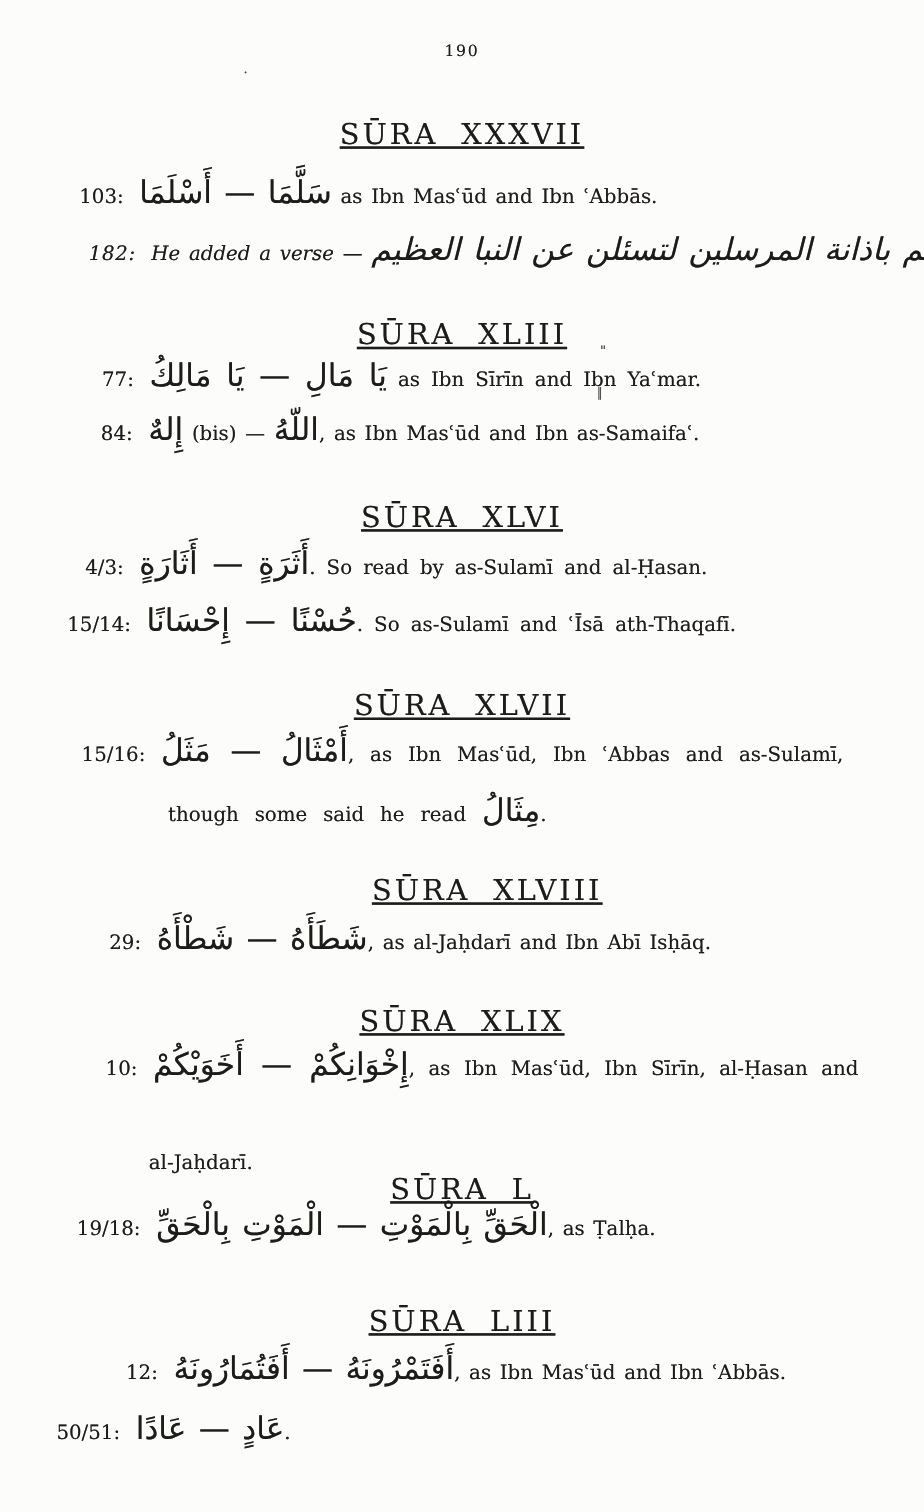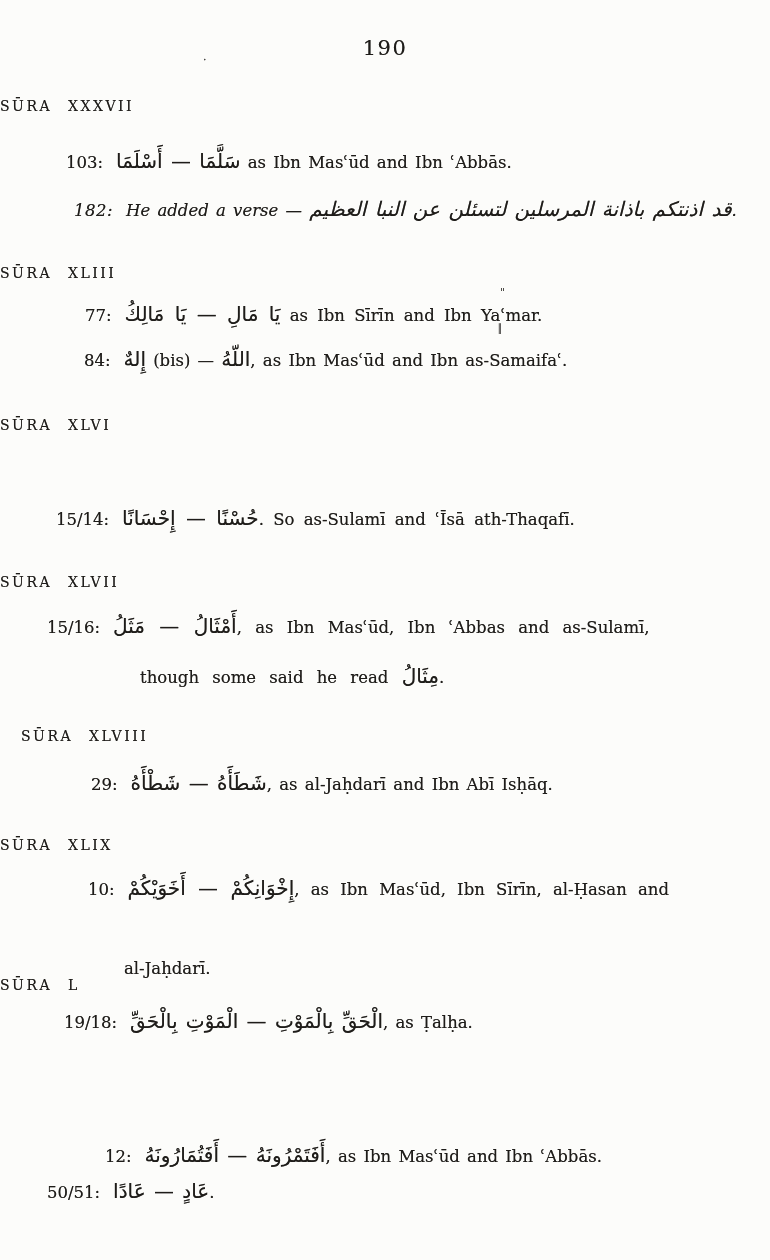--- a/index.html
+++ b/index.html
@@ -9,34 +9,35 @@
     width:770px;height:1260px;
     margin:0;
     background:#fcfcfa;
     color:#1e1c19;
     font-family:"DejaVu Serif","Liberation Serif",serif;
     overflow:hidden;
     text-shadow:0 0 .4px rgba(30,28,25,.6);
   }
   .pageno{
     position:absolute;top:36px;left:0;width:100%;
-    text-align:center;font-size:21px;letter-spacing:1.5px;
+    text-align:center;font-size:13px;letter-spacing:1.5px;
   }
   .heading{
     position:absolute;left:0;width:100%;
-    font-size:14px;letter-spacing:2.5px;word-spacing:9px;
+    text-align:center;
+    font-size:24px;letter-spacing:2.5px;word-spacing:9px;text-decoration:underline;
   }
   .row{
     position:absolute;
     font-size:16.5px;line-height:30px;white-space:nowrap;
   }
   .num{margin-right:13px;letter-spacing:.5px;}
   .ar{
     font-family:"DejaVu Sans",sans-serif;
-    font-size:20px;
+    font-size:26px;
   }
   .en{}
   .ws2{word-spacing:2px;}
   .ws4{word-spacing:4px;}
   .ws6{word-spacing:6px;}
   .ws8{word-spacing:8px;}
   .artifact{position:absolute;opacity:.85;font-size:11px;line-height:1;}
 </style>
 </head>
 <body>
@@ -55,41 +56,43 @@
   <div class="heading" style="top:265px;">SŪRA XLIII</div>
 
   <div class="row ws4" style="left:85px;top:299px;"><span class="num">77:</span><span class="ar">يَا مَالِ — يَا مَالِكُ</span><span class="en"> as Ibn Sīrīn and Ibn Yaʿmar.</span></div>
   <span class="artifact" style="left:500px;top:287px;">"</span>
   <span class="artifact" style="left:497px;top:325px;font-size:9px;">║</span>
 
   <div class="row ws2" style="left:84px;top:344px;"><span class="num">84:</span><span class="ar">إِلهٌ</span><span class="en"> (bis) — </span><span class="ar">اللّهُ</span><span class="en">, as Ibn Masʿūd and Ibn as-Samaifaʿ.</span></div>
 
   <div class="heading" style="top:417px;">SŪRA XLVI</div>
 
+  <div class="row ws4" style="left:71px;top:455px;"><span class="num">4/3:</span><span class="ar">أَثَرَةٍ — أَثَارَةٍ</span><span class="en">. So read by as-Sulamī and al-Ḥasan.</span></div>
 
   <div class="row ws4" style="left:56px;top:503px;"><span class="num">15/14:</span><span class="ar">حُسْنًا — إِحْسَانًا</span><span class="en">. So as-Sulamī and ʿĪsā ath-Thaqafī.</span></div>
 
   <div class="heading" style="top:574px;">SŪRA XLVII</div>
 
-  <div class="row ws8" style="left:47px;top:611px;"><span class="num">15/16:</span><span class="ar">أَمْثَالُ — مَثَلُ</span><span class="en">, as Ibn Masʿūd, Ibn ʿAbbas and as-Sulamī,</span></div>
+  <div class="row ws8" style="left:68px;top:611px;"><span class="num">15/16:</span><span class="ar">أَمْثَالُ — مَثَلُ</span><span class="en">, as Ibn Masʿūd, Ibn ʿAbbas and as-Sulamī,</span></div>
 
   <div class="row ws8" style="left:140px;top:661px;"><span class="en">though some said he read </span><span class="ar">مِثَالُ</span><span class="en">.</span></div>
 
   <div class="heading" style="top:728px;padding-left:21px;">SŪRA XLVIII</div>
 
   <div class="row ws2" style="left:91px;top:768px;"><span class="num">29:</span><span class="ar">شَطَأَهُ — شَطْأَهُ</span><span class="en">, as al-Jaḥdarī and Ibn Abī Isḥāq.</span></div>
 
   <div class="heading" style="top:837px;">SŪRA XLIX</div>
 
   <div class="row ws6" style="left:88px;top:873px;"><span class="num">10:</span><span class="ar">إِخْوَانِكُمْ — أَخَوَيْكُمْ</span><span class="en">, as Ibn Masʿūd, Ibn Sīrīn, al-Ḥasan and</span></div>
 
   <div class="row" style="left:124px;top:928px;margin-top:26px;"><span class="en">al-Jaḥdarī.</span></div>
 
   <div class="heading" style="top:977px;">SŪRA L</div>
 
   <div class="row ws2" style="left:64px;top:1006px;"><span class="num">19/18:</span><span class="ar">الْحَقِّ بِالْمَوْتِ — الْمَوْتِ بِالْحَقِّ</span><span class="en">, as Ṭalḥa.</span></div>
 
+  <div class="heading" style="top:1087px;">SŪRA LIII</div>
 
-  <div class="row ws2" style="left:105px;top:1126px;margin-top:14px;"><span class="num">12:</span><span class="ar">أَفَتَمْرُونَهُ — أَفَتُمَارُونَهُ</span><span class="en">, as Ibn Masʿūd and Ibn ʿAbbās.</span></div>
+  <div class="row ws2" style="left:105px;top:1126px;"><span class="num">12:</span><span class="ar">أَفَتَمْرُونَهُ — أَفَتُمَارُونَهُ</span><span class="en">, as Ibn Masʿūd and Ibn ʿAbbās.</span></div>
 
   <div class="row ws2" style="left:47px;top:1176px;"><span class="num">50/51:</span><span class="ar">عَادٍ — عَادًا</span><span class="en">.</span></div>
 
 </div>
 
 </body></html>

